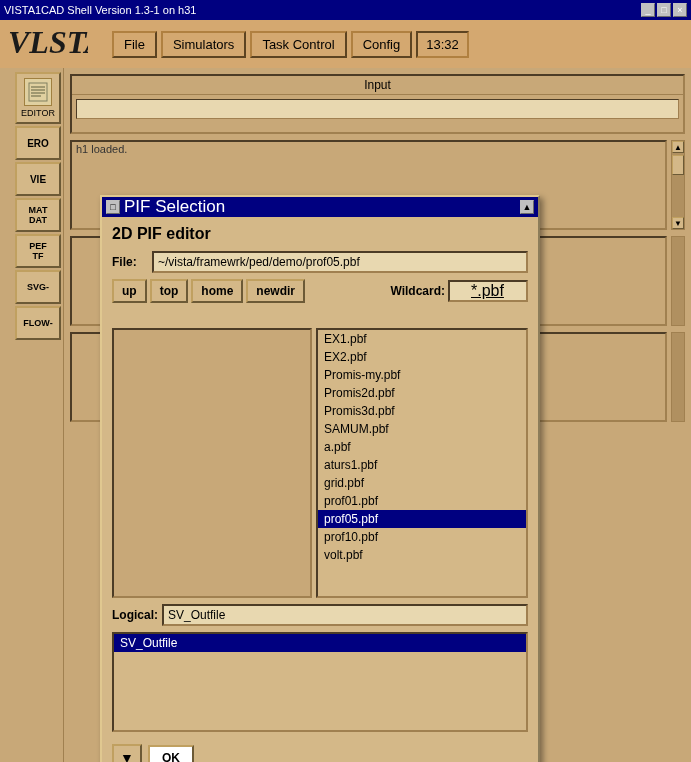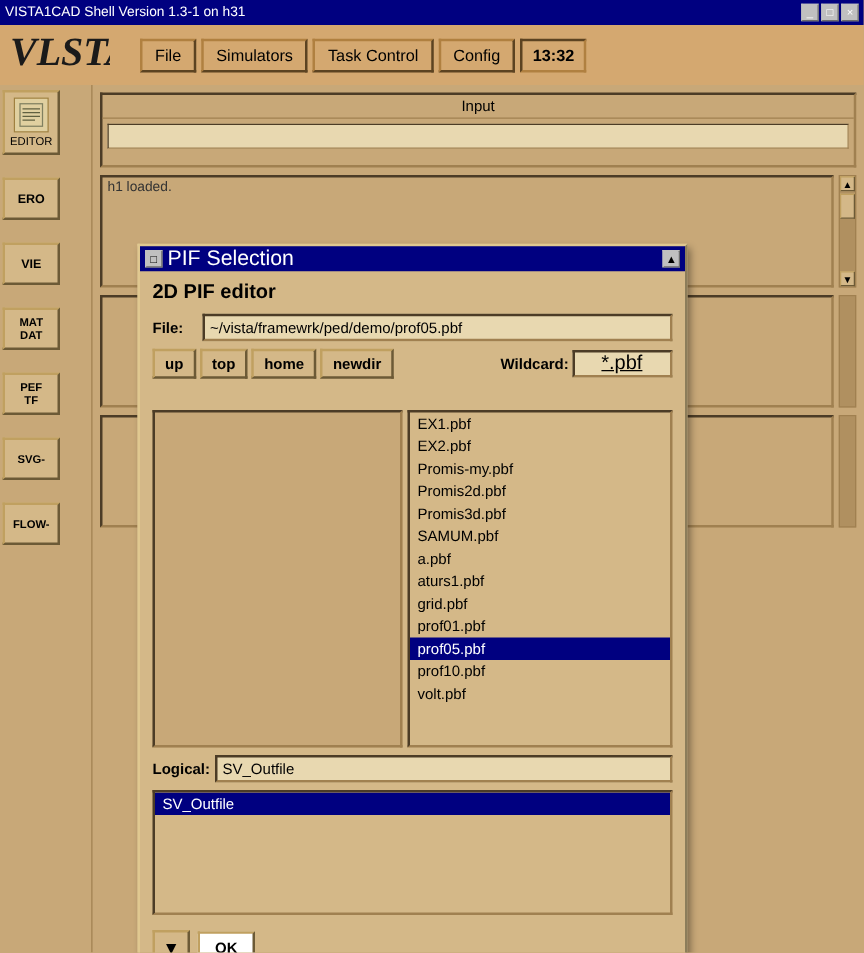--- a/index.html
+++ b/index.html
@@ -64,39 +64,40 @@
       padding: 4px 10px;
       font-size: 13px;
       cursor: pointer;
       color: #000;
     }
     .time-display {
       background: #d4a870;
       border: 2px inset #b08040;
       padding: 4px 8px;
       font-size: 13px;
-      font-weight: bold;
+      font-weight: normal;
     }
 
     
     .main-area {
       background: #c8a878;
       display: flex;
       height: calc(762px - 68px);
     }
 
     
     .sidebar {
-      width: 74px;
+      width: 64px;
       background: #c8a878;
       border-right: 1px solid #a08050;
       display: flex;
       flex-direction: column;
-      gap: 18px;
+      gap: 2px;
       padding: 4px 2px;
+      align-items: flex-end;
     }
     .sidebar-item {
       width: 46px;
       height: 52px;
       background: #d4b888;
       border: 2px outset #c0a060;
       display: flex;
       flex-direction: column;
       align-items: center;
       justify-content: center;

